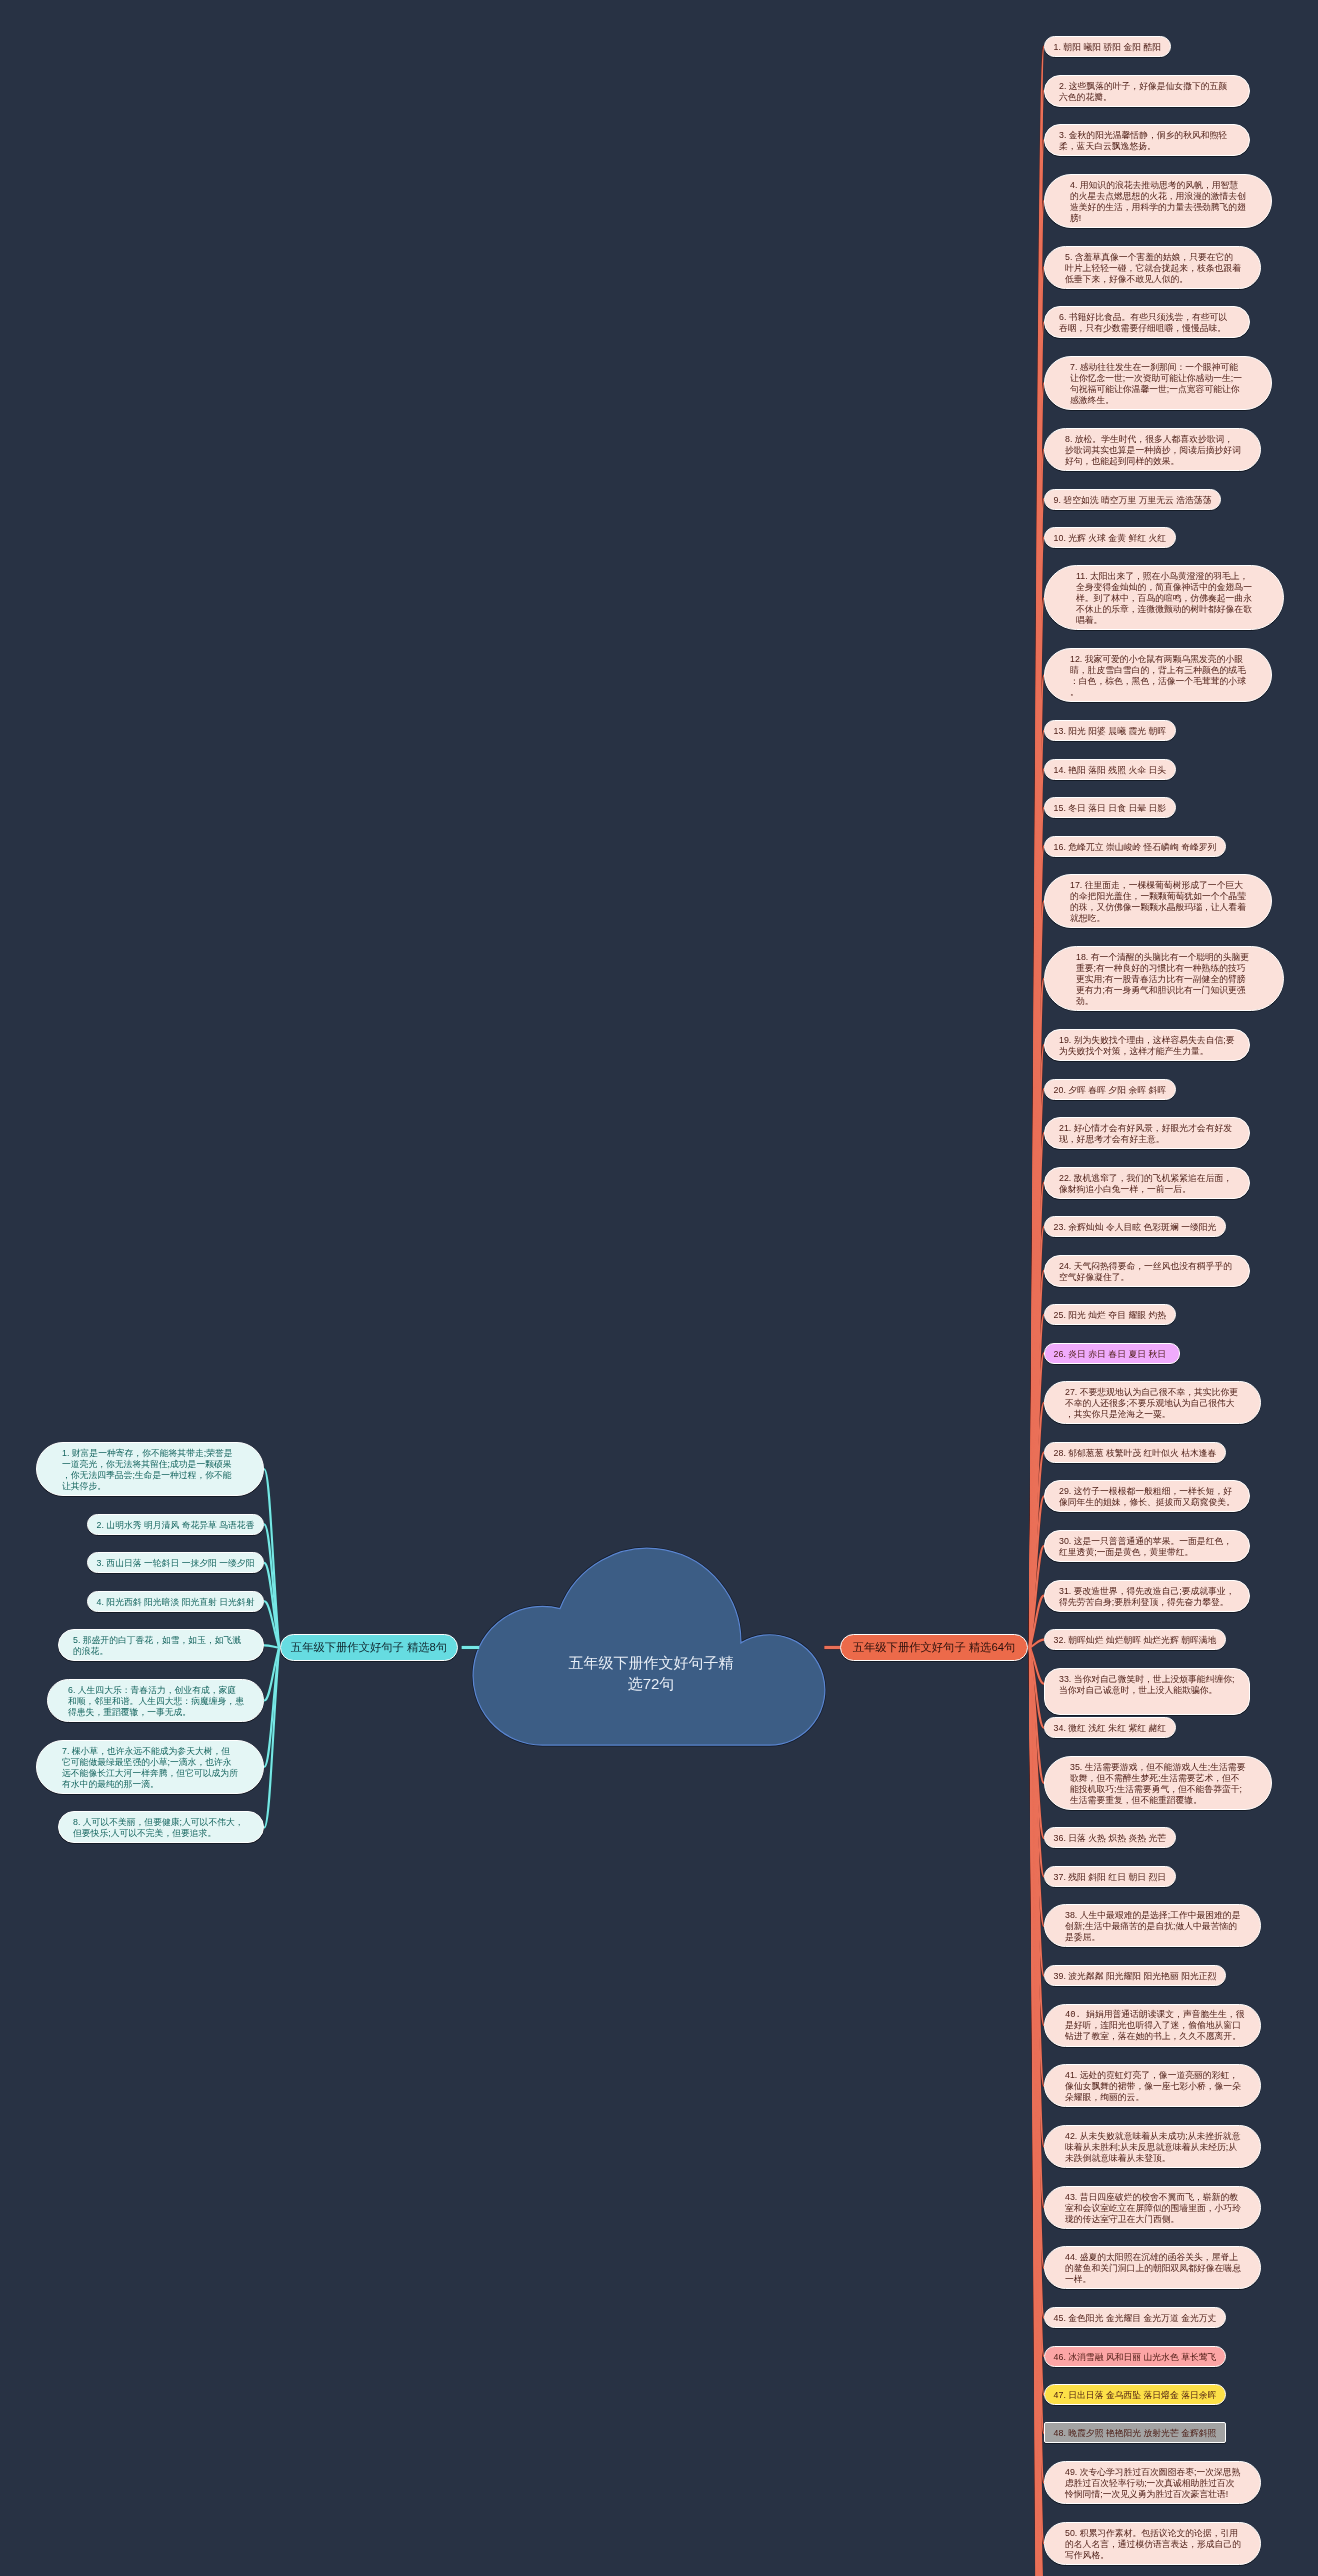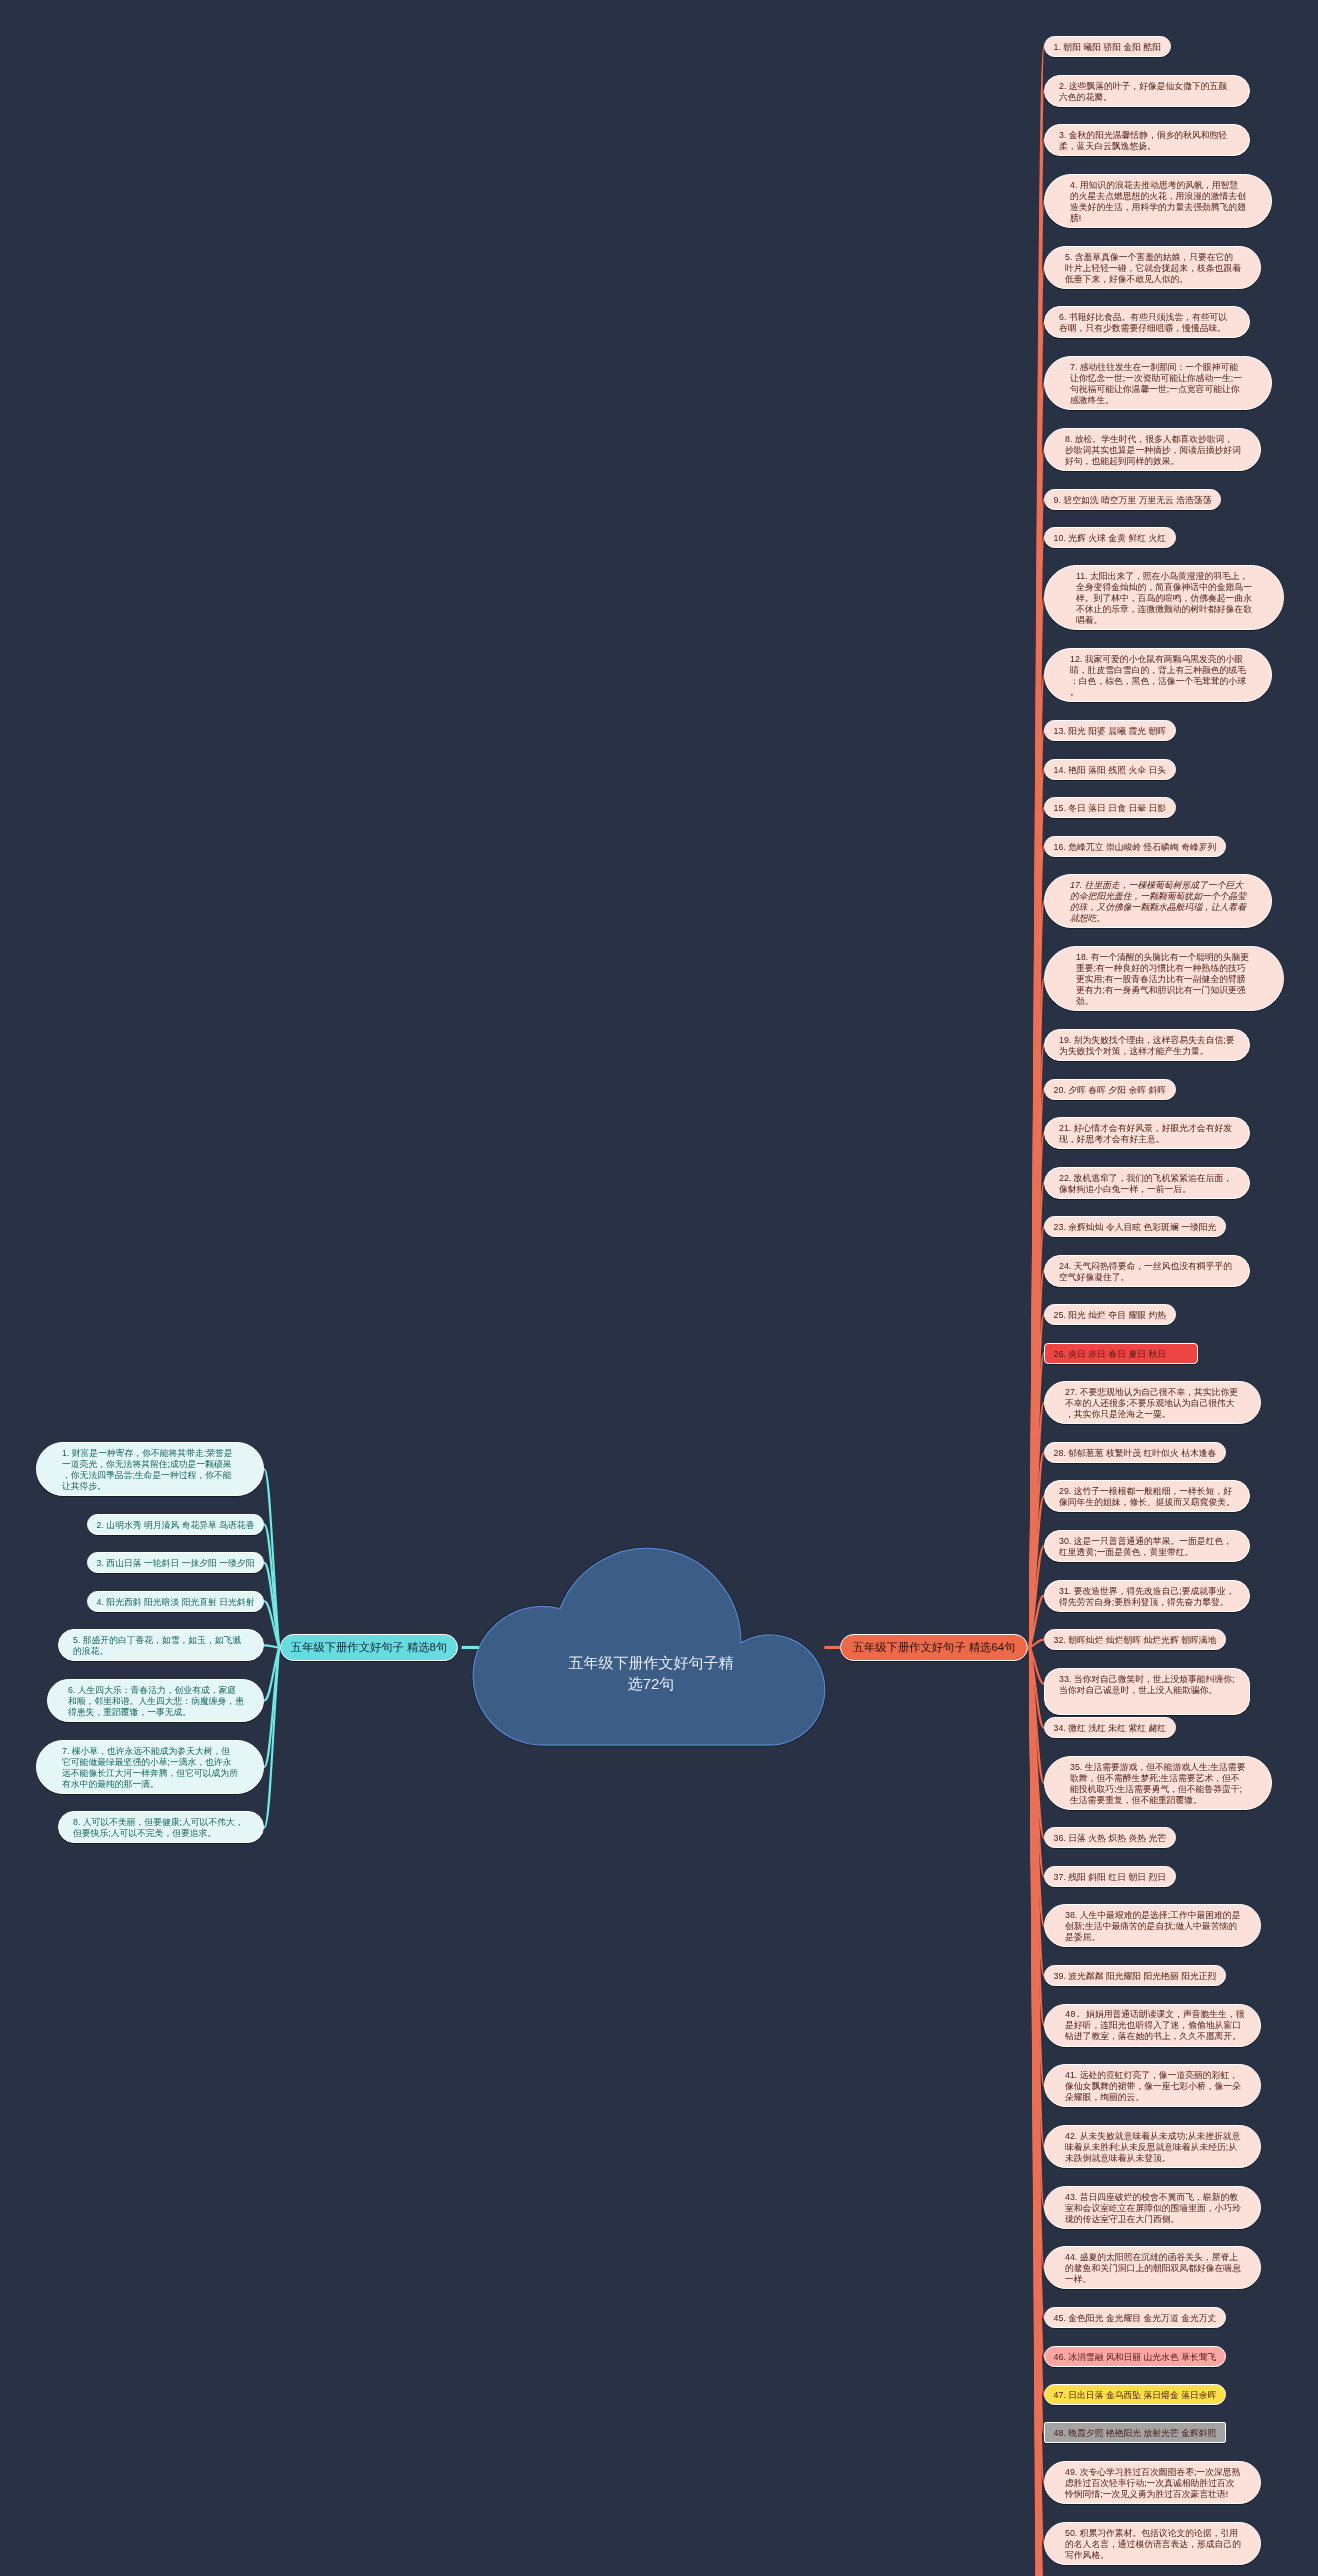--- a/index.html
+++ b/index.html
@@ -277,21 +277,21 @@
       </div>
       <div class="leaf" style="left: 1044px; top: 759px; width: 132px; height: 21px; padding: 4.7px 8.6px 2.3px; border-radius: 10.4px; background: rgb(251, 225, 218); color: rgb(74, 26, 18); border-color: rgb(255, 255, 255);">
         <b>14. 艳阳 落阳 残照 火伞 日头</b>
       </div>
       <div class="leaf" style="left: 1044px; top: 797px; width: 132px; height: 21px; padding: 4.7px 8.6px 2.3px; border-radius: 10.4px; background: rgb(251, 225, 218); color: rgb(74, 26, 18); border-color: rgb(255, 255, 255);">
         <b>15. 冬日 落日 日食 日晕 日影</b>
       </div>
       <div class="leaf" style="left: 1044px; top: 836px; width: 182px; height: 21px; padding: 4.7px 8.6px 2.3px; border-radius: 10.4px; background: rgb(251, 225, 218); color: rgb(74, 26, 18); border-color: rgb(255, 255, 255);">
         <b>16. 危峰兀立 崇山峻岭 怪石嶙峋 奇峰罗列</b>
       </div>
-      <div class="leaf" style="left: 1044px; top: 874px; width: 228px; height: 54px; padding: 4.7px 25px 2.3px; border-radius: 27px; background: rgb(251, 225, 218); color: rgb(74, 26, 18); border-color: rgb(255, 255, 255); font-style: italic;">
+      <div class="leaf" style="left: 1044px; top: 874px; width: 228px; height: 54px; padding: 4.7px 25px 2.3px; border-radius: 27px; background: rgb(251, 225, 218); color: rgb(74, 26, 18); border-color: rgb(255, 255, 255);">
         <b>17. 往里面走，一棵棵葡萄树形成了一个巨大</b>
         <b>的伞把阳光盖住，一颗颗葡萄犹如一个个晶莹</b>
         <b>的珠，又仿佛像一颗颗水晶般玛瑙，让人看着</b>
         <b>就想吃。</b>
       </div>
       <div class="leaf" style="left: 1044px; top: 946px; width: 240px; height: 65px; padding: 4.7px 31px 2.3px; border-radius: 33px; background: rgb(251, 225, 218); color: rgb(74, 26, 18); border-color: rgb(255, 255, 255);">
         <b>18. 有一个清醒的头脑比有一个聪明的头脑更</b>
         <b>重要;有一种良好的习惯比有一种熟练的技巧</b>
         <b>更实用;有一股青春活力比有一副健全的臂膀</b>
         <b>更有力;有一身勇气和胆识比有一门知识更强</b>
@@ -315,21 +315,21 @@
       <div class="leaf" style="left: 1044px; top: 1216px; width: 182px; height: 21px; padding: 4.7px 8.6px 2.3px; border-radius: 10.4px; background: rgb(251, 225, 218); color: rgb(74, 26, 18); border-color: rgb(255, 255, 255);">
         <b>23. 余辉灿灿 令人目眩 色彩斑斓 一缕阳光</b>
       </div>
       <div class="leaf" style="left: 1044px; top: 1255px; width: 206px; height: 32px; padding: 4.7px 14px 2.3px; border-radius: 16px; background: rgb(251, 225, 218); color: rgb(74, 26, 18); border-color: rgb(255, 255, 255);">
         <b>24. 天气闷热得要命，一丝风也没有稠乎乎的</b>
         <b>空气好像凝住了。</b>
       </div>
       <div class="leaf" style="left: 1044px; top: 1304px; width: 132px; height: 21px; padding: 4.7px 8.6px 2.3px; border-radius: 10.4px; background: rgb(251, 225, 218); color: rgb(74, 26, 18); border-color: rgb(255, 255, 255);">
         <b>25. 阳光 灿烂 夺目 耀眼 灼热</b>
       </div>
-      <div class="leaf" style="left: 1044px; top: 1343px; width: 154px; height: 21px; padding: 4.7px 8.6px 2.3px; border-radius: 4px; background: #ef4444; color: rgb(74, 26, 18); border-color: rgb(255, 255, 255);">
+      <div class="leaf" style="left: 1044px; top: 1343px; width: 136px; height: 21px; padding: 4.7px 8.6px 2.3px; border-radius: 10px; background: #f0abfc; color: rgb(74, 26, 18); border-color: rgb(255, 255, 255);">
         <b>26. 炎日 赤日 春日 夏日 秋日</b>
       </div>
       <div class="leaf" style="left: 1044px; top: 1381px; width: 217px; height: 43px; padding: 4.7px 20px 2.3px; border-radius: 21.6px; background: rgb(251, 225, 218); color: rgb(74, 26, 18); border-color: rgb(255, 255, 255);">
         <b>27. 不要悲观地认为自己很不幸，其实比你更</b>
         <b>不幸的人还很多;不要乐观地认为自己很伟大</b>
         <b>，其实你只是沧海之一粟。</b>
       </div>
       <div class="leaf" style="left: 1044px; top: 1442px; width: 182px; height: 21px; padding: 4.7px 8.6px 2.3px; border-radius: 10.4px; background: rgb(251, 225, 218); color: rgb(74, 26, 18); border-color: rgb(255, 255, 255);">
         <b>28. 郁郁葱葱 枝繁叶茂 红叶似火 枯木逢春</b>
       </div>

